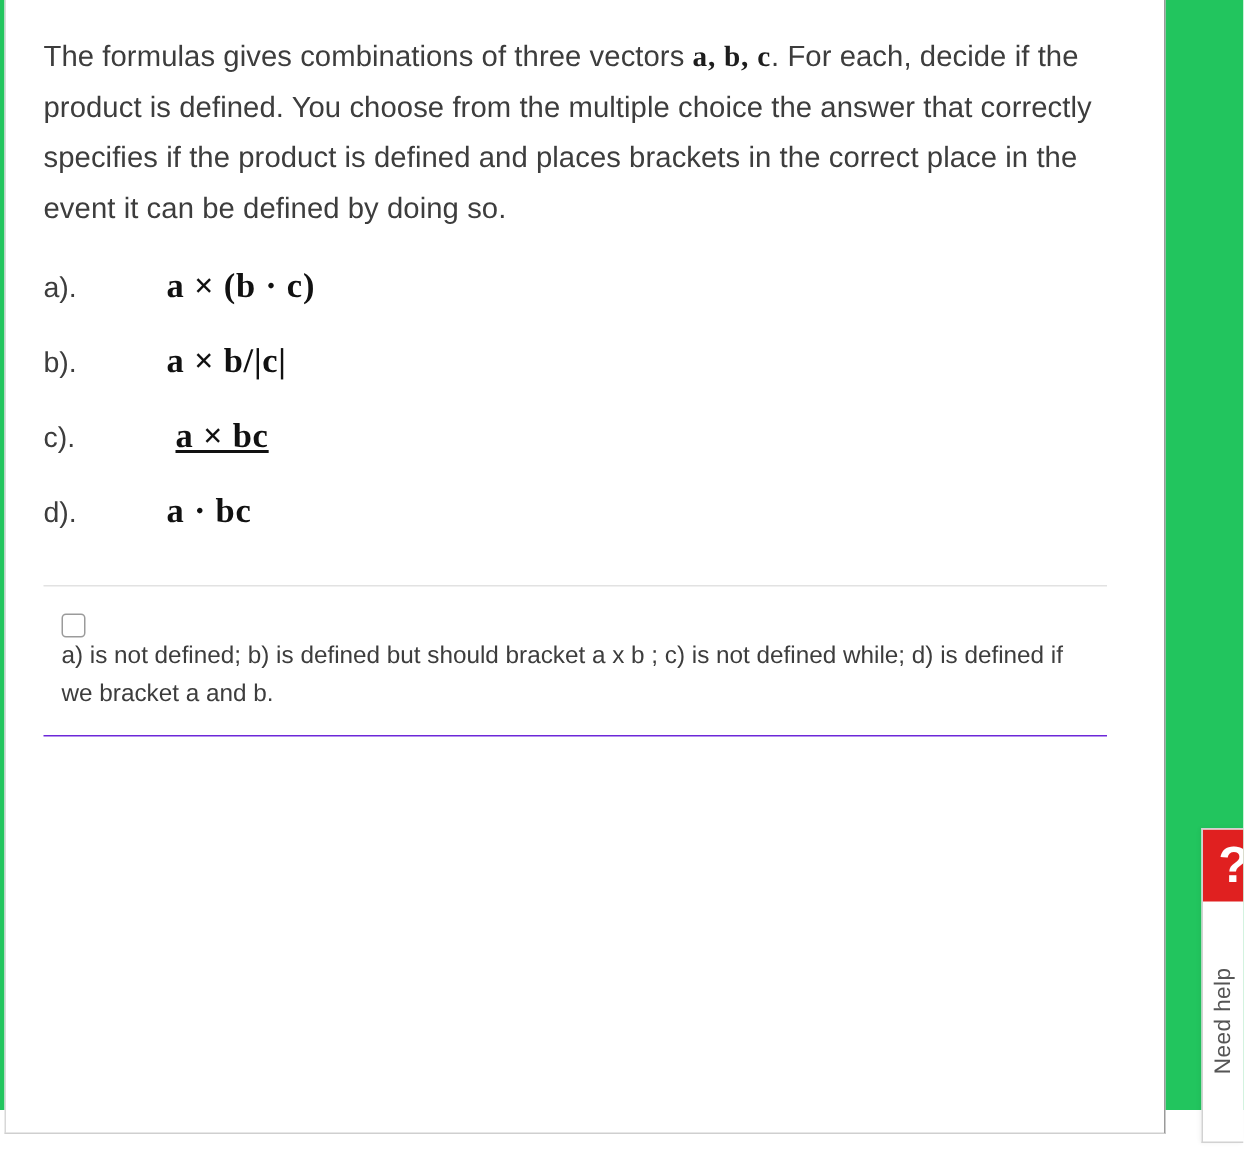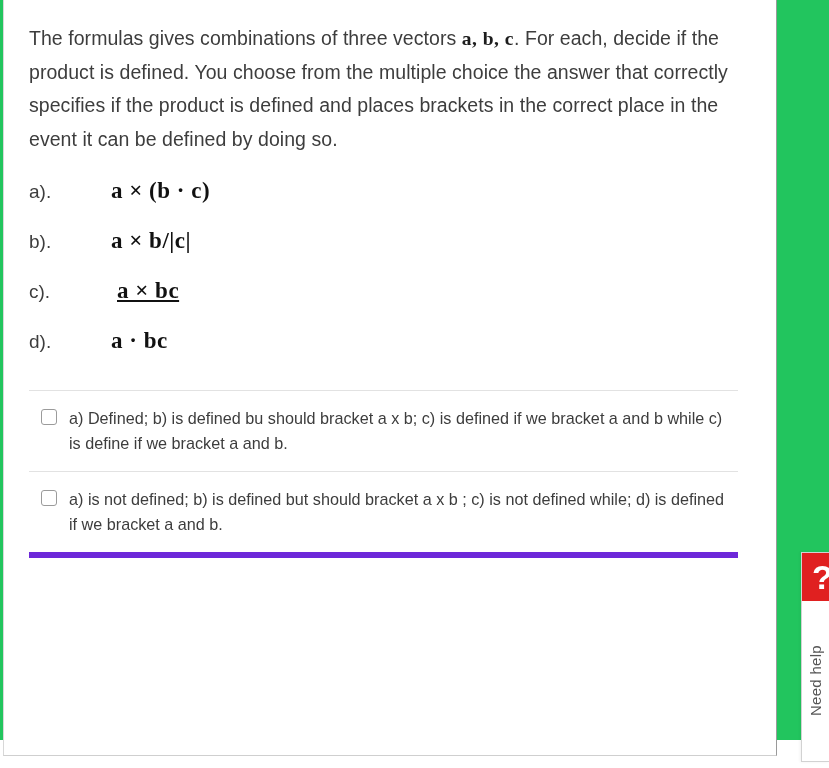--- a/index.html
+++ b/index.html
@@ -92,21 +92,21 @@
     padding: 0;
     list-style: none;
     border-top: 1px solid #e2e2e2;
   }
   .choice {
     display: flex;
     align-items: flex-start;
     border-bottom: 1px solid #e2e2e2;
     padding: 15px 2px 15px 12px;
   }
-  .choice:last-child { border-bottom: 6px solid #6d28d9; }
+  .choice:last-child { border-bottom: 1px solid #6d28d9; flex-direction: column; }
 
   .checkbox {
     flex: 0 0 auto;
     width: 14px;
     height: 14px;
     border: 1px solid #9b9b9b;
     border-radius: 3px;
     background: #ffffff;
     margin-top: 3px;
     margin-right: 12px;
@@ -189,24 +189,20 @@
           <span class="formula-label">c).</span>
           <span class="formula-expr indent-sm">a × bc</span>
         </li>
         <li class="formula-row">
           <span class="formula-label">d).</span>
           <span class="formula-expr">a · bc</span>
         </li>
       </ul>
 
       <ul class="choices">
-        <li class="choice">
-          <span class="checkbox"></span>
-          <span class="choice-text">a) Defined; b) is defined bu should bracket a x b; c) is defined if we bracket a and b while c) is define if we bracket a and b.</span>
-        </li>
         <li class="choice">
           <span class="checkbox"></span>
           <span class="choice-text">a) is not defined; b) is defined but should bracket a x b ; c) is not defined while; d) is defined if we bracket a and b.</span>
         </li>
       </ul>
 
     </div>
   </div>
 
   <div id="help-tab">

